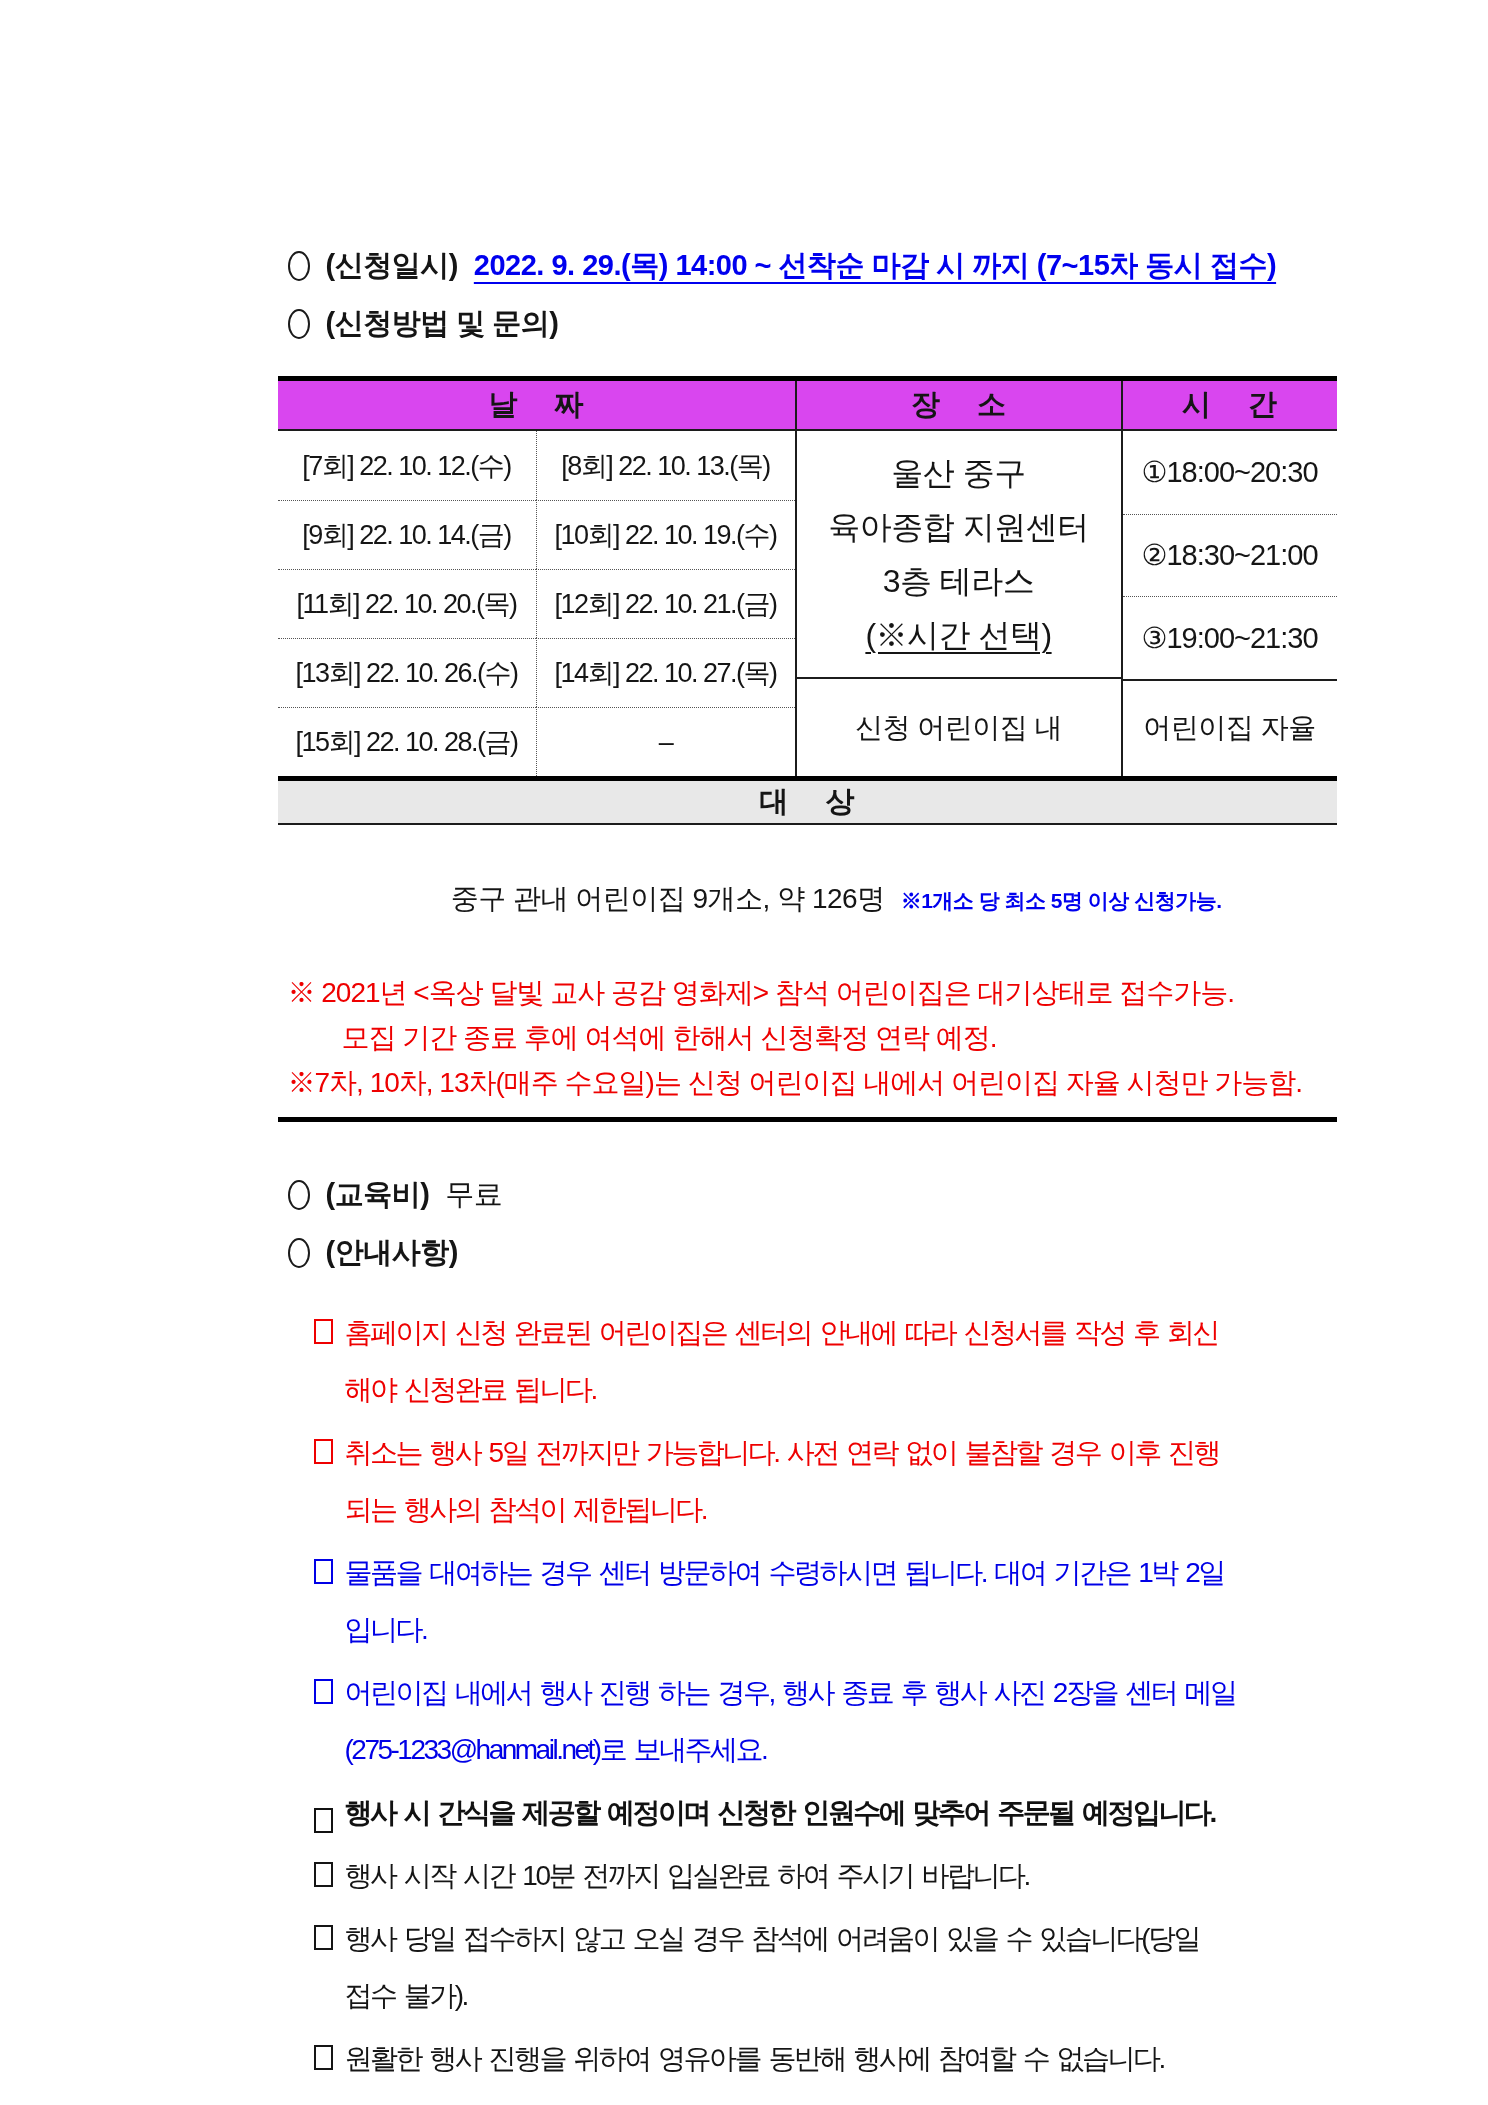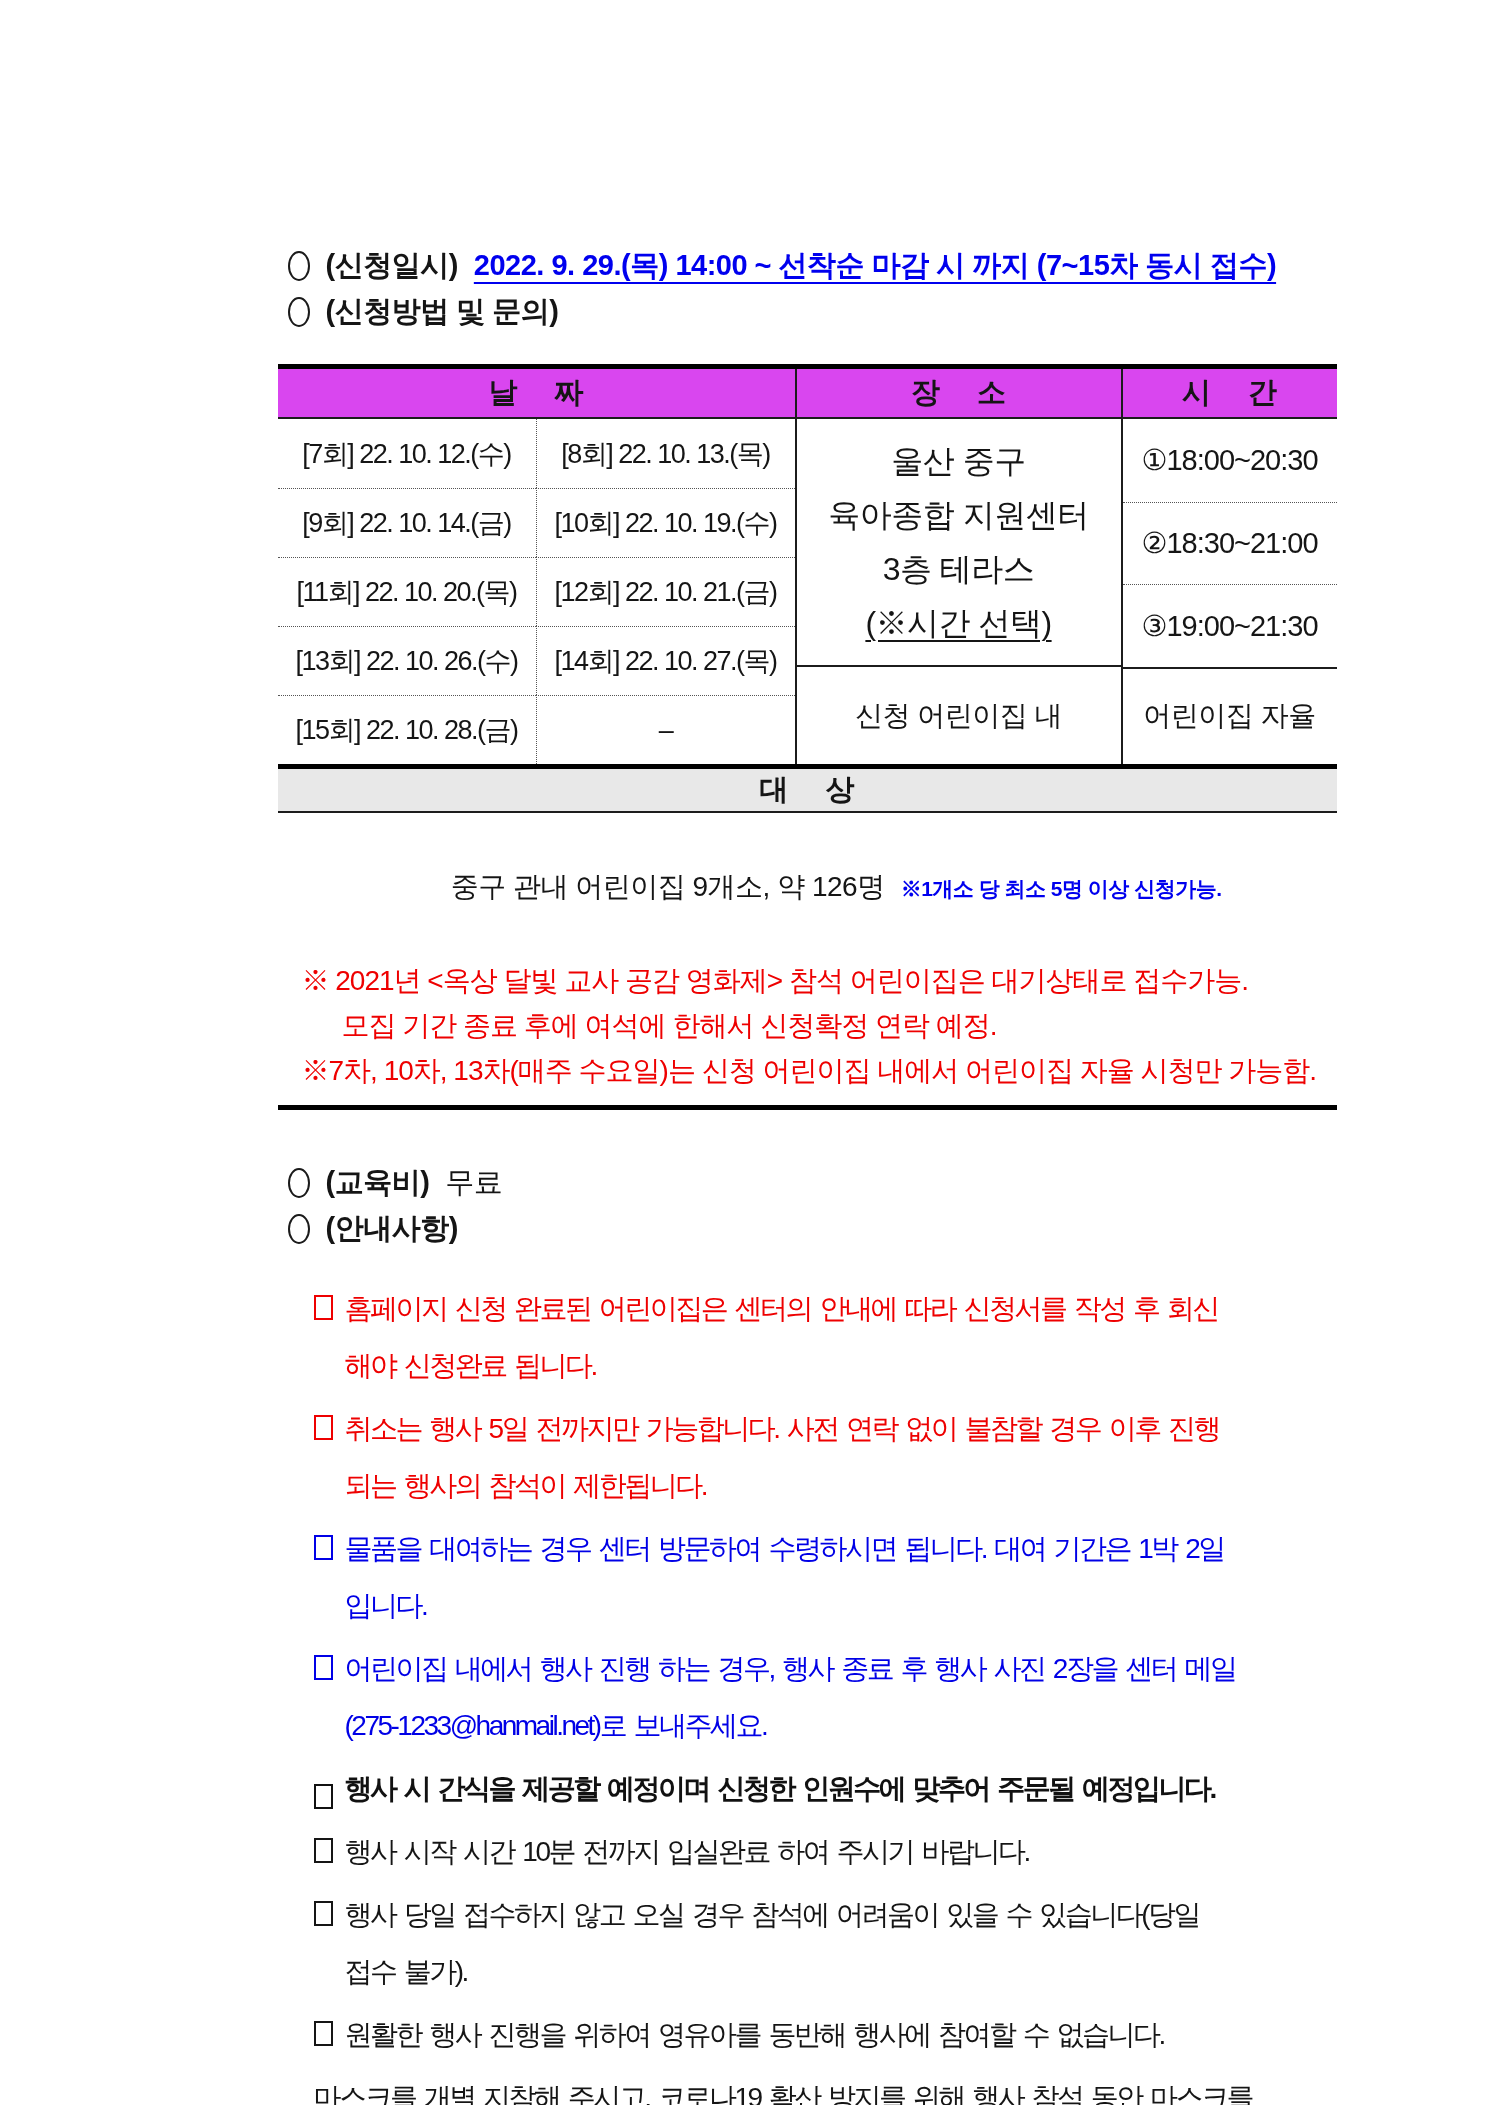--- a/index.html
+++ b/index.html
@@ -16,21 +16,21 @@
     overflow: hidden;
     border-radius: 9px;
   }
   
   .bullet-line {
     margin-left: 228px;
     height: 38px;
     display: flex; align-items: center; gap: 16px;
     font-size: 29px; white-space: pre;
   }
-  .bullet-line + .bullet-line { margin-top: 8px; }
+  .bullet-line + .bullet-line { margin-top: 20px; }
   .obullet {
     flex: 0 0 auto; width: 22px; height: 30px;
     border: 2.5px solid #1a1a1a; border-radius: 50%;
   }
   .blabel { font-weight: 700; letter-spacing: -0.5px; }
   .link-style {
     color: #0000ee; font-weight: 700; letter-spacing: -0.5px;
     text-decoration: underline; text-underline-offset: 7px; text-decoration-thickness: 2px;
   }
   .plain-val { letter-spacing: -0.5px; }
@@ -94,21 +94,21 @@
   
   .band {
     height: 49px; background: #e8e8e8;
     border-top: 5px solid #000; border-bottom: 2px solid #1c1c1c;
     display: flex; align-items: center; justify-content: center;
     font-weight: 700; font-size: 29px; white-space: pre;
   }
   .notes { border-bottom: 5px solid #000; padding: 5px 0 12px; }
   .notes .main-line { text-align: center; font-size: 28px; line-height: 46px; letter-spacing: -0.5px; white-space: pre; }
   .notes .main-note { color: #0000ee; font-weight: 700; font-size: 21px; letter-spacing: -0.5px; margin-left: 16px; }
-  .rnote { color: #ee0000; font-size: 28px; line-height: 45px; letter-spacing: -1px; margin-left: 24px; white-space: pre; }
+  .rnote { color: #ee0000; font-size: 28px; line-height: 45px; letter-spacing: -1px; margin-left: 10px; white-space: pre; }
   .rnote.indent { margin-left: 64px; }
 
   
   .bullet-line.fee { margin-top: 54px; }
 
   
   .nlist { margin: 32px 0 0 254px; width: 1042px; }
   .nitem {
     display: flex; align-items: flex-start; gap: 12px;
     font-size: 28px; line-height: 57px; margin-bottom: 6px;

